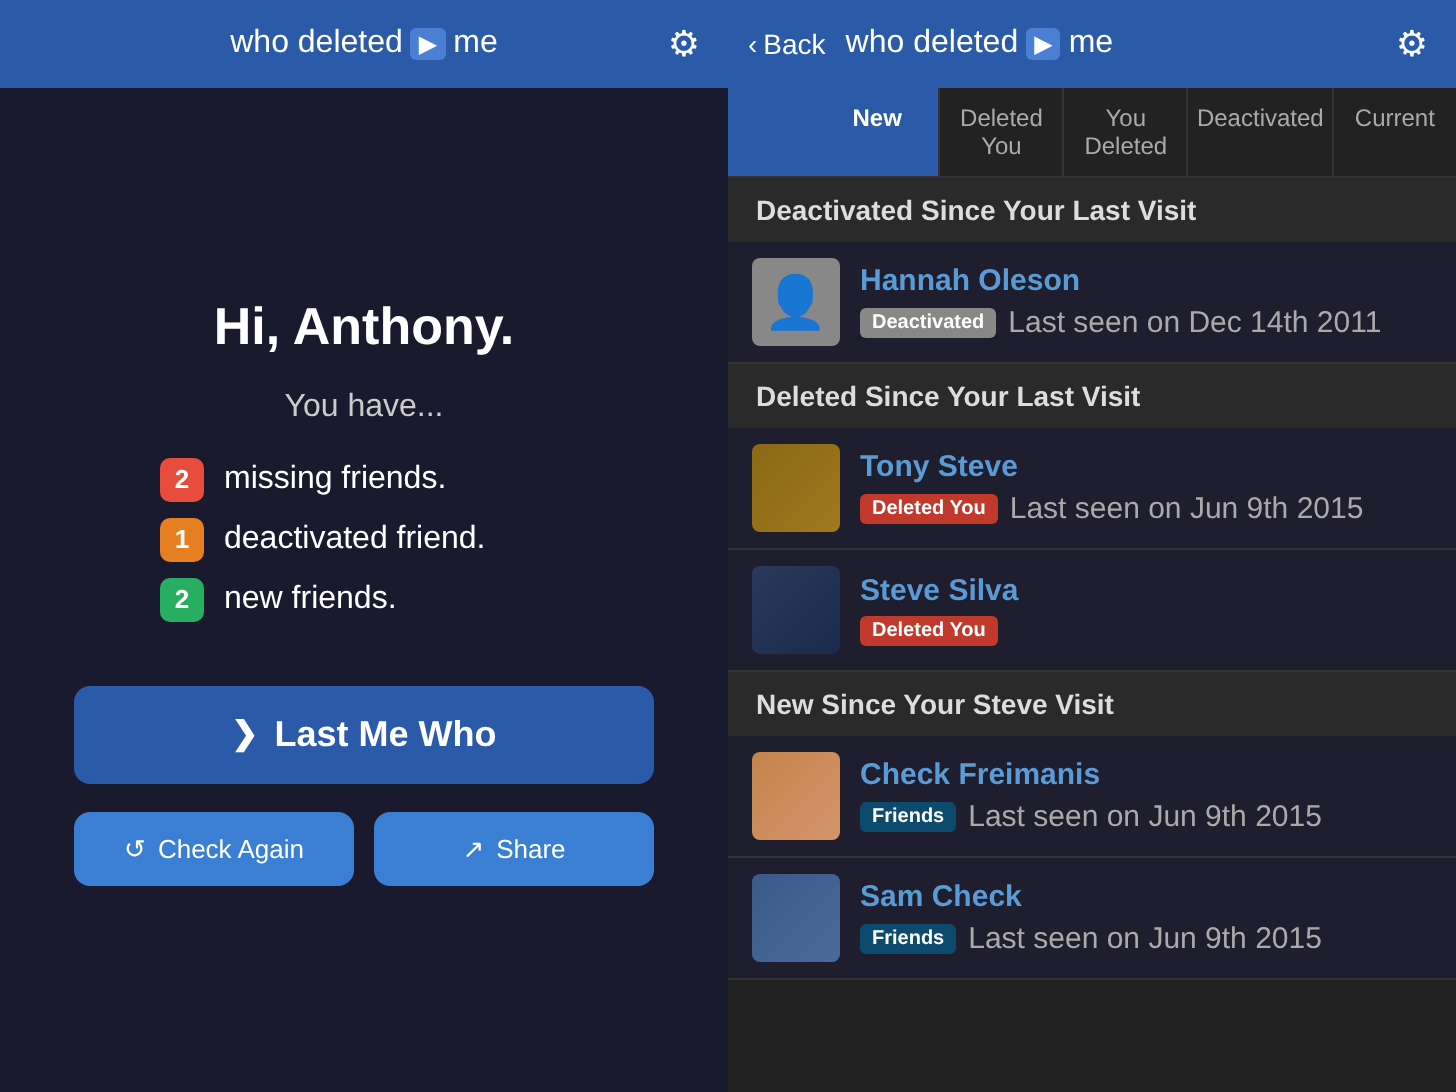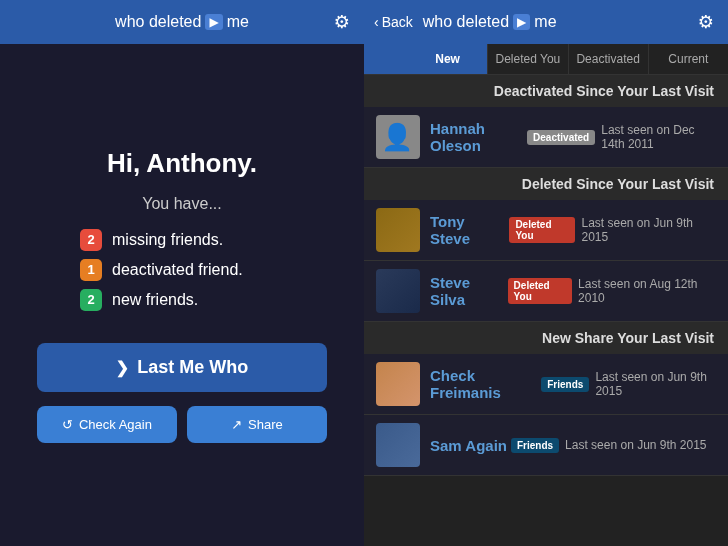--- a/index.html
+++ b/index.html
@@ -227,21 +227,20 @@
     }
     .right-content::-webkit-scrollbar { width: 3px; }
     .right-content::-webkit-scrollbar-thumb { background: #555; }
 
     .section-header {
       background: #2a2a2a;
       padding: 8px 14px;
       color: #ddd;
       font-size: 14px;
       font-weight: bold;
-      text-align: right;
     }
 
     .person-item {
       display: flex;
       align-items: center;
       padding: 8px 12px;
       border-bottom: 1px solid #333;
       gap: 10px;
       background: #1e1e2e;
     }
@@ -264,20 +263,21 @@
       border-radius: 4px;
       display: flex;
       align-items: center;
       justify-content: center;
       color: #ccc;
       font-size: 22px;
     }
 
     .person-info {
       display: flex;
+      flex-direction: column;
       gap: 4px;
     }
 
     .person-name {
       color: #5b9bd5;
       font-size: 15px;
       font-weight: bold;
     }
 
     .person-meta {
@@ -292,21 +292,21 @@
       border-radius: 3px;
       color: white;
       font-weight: bold;
     }
     .status-deactivated { background: #888; }
     .status-deleted { background: #c0392b; }
     .status-friends { background: #0c4a6e; }
 
     .last-seen {
       color: #aaa;
-      font-size: 12px;
+      font-size: 15px;
     }
   </style>
 </head>
 <body>
 
 <div class="left-panel">
   <div class="left-header">
     <div class="app-title-left">
       <span>who deleted</span>
       <span class="arrow-icon">▶</span>
@@ -362,20 +362,21 @@
       <span>who deleted</span>
       <span class="arrow-icon">▶</span>
       <span>me</span>
     </div>
     <span class="gear-icon">⚙</span>
   </div>
 
   <div class="tabs">
     <div class="tab active">New</div>
     <div class="tab">Deleted You</div>
+    <div class="tab">You Deleted</div>
     <div class="tab">Deactivated</div>
     <div class="tab">Current</div>
   </div>
 
   <div class="right-content">
 
     <div class="section-header">Deactivated Since Your Last Visit</div>
     <div class="person-item">
       <div class="avatar avatar-placeholder">
         <span style="font-size:26px;color:#ddd;">👤</span>
@@ -399,40 +400,39 @@
           <span class="last-seen">Last seen on Jun 9th 2015</span>
         </div>
       </div>
     </div>
     <div class="person-item">
       <div class="avatar" style="background: linear-gradient(135deg, #2a3a5a, #1a2a4a); border-radius:4px; width:44px; height:44px; flex-shrink:0;"></div>
       <div class="person-info">
         <span class="person-name">Steve Silva</span>
         <div class="person-meta">
           <span class="status-badge status-deleted">Deleted You</span>
-          <span class="last-seen">Last seen on Aug 12th 2010</span>
         </div>
       </div>
     </div>
 
-    <div class="section-header">New Share Your Last Visit</div>
+    <div class="section-header">New Since Your Steve Visit</div>
     <div class="person-item">
       <div class="avatar" style="background: linear-gradient(135deg, #c4844c, #d4946c); border-radius:4px; width:44px; height:44px; flex-shrink:0;"></div>
       <div class="person-info">
         <span class="person-name">Check Freimanis</span>
         <div class="person-meta">
           <span class="status-badge status-friends">Friends</span>
           <span class="last-seen">Last seen on Jun 9th 2015</span>
         </div>
       </div>
     </div>
     <div class="person-item">
       <div class="avatar" style="background: linear-gradient(135deg, #3a5a8a, #4a6a9a); border-radius:4px; width:44px; height:44px; flex-shrink:0;"></div>
       <div class="person-info">
-        <span class="person-name">Sam Again</span>
+        <span class="person-name">Sam Check</span>
         <div class="person-meta">
           <span class="status-badge status-friends">Friends</span>
           <span class="last-seen">Last seen on Jun 9th 2015</span>
         </div>
       </div>
     </div>
 
   </div>
 </div>
 

